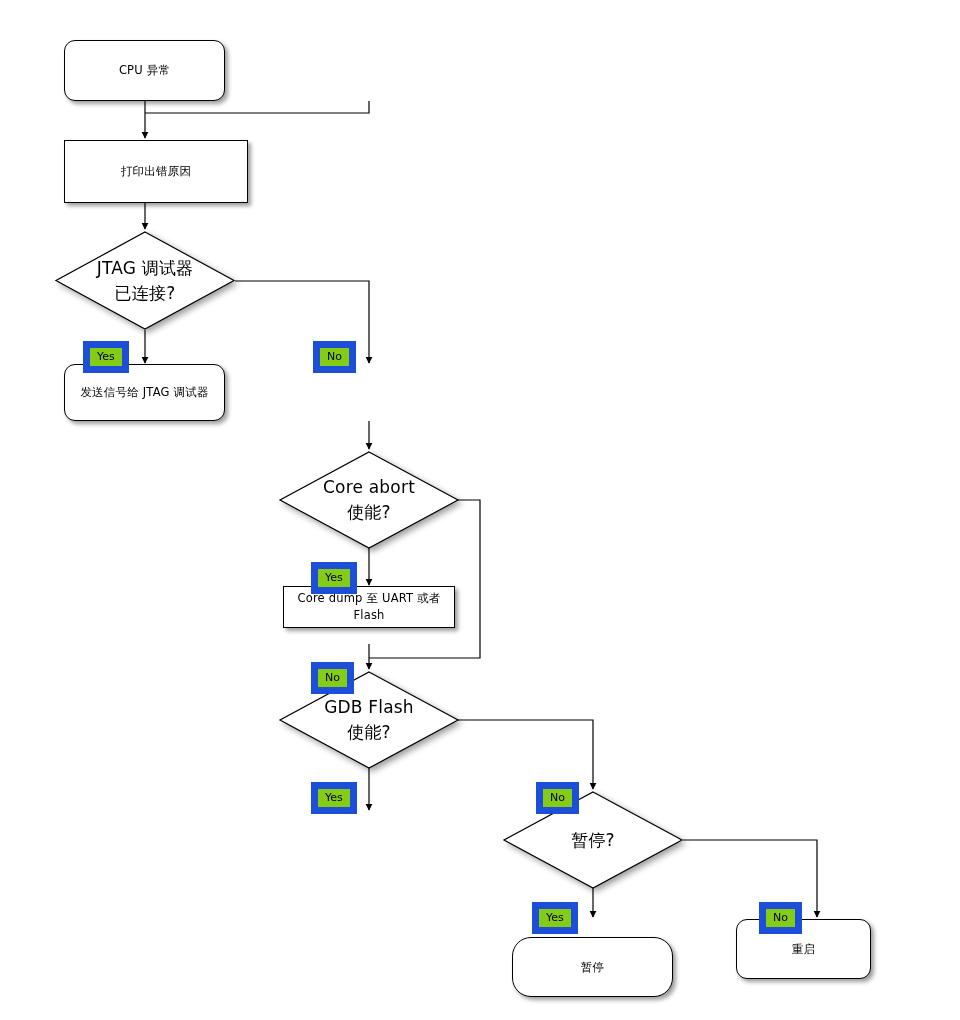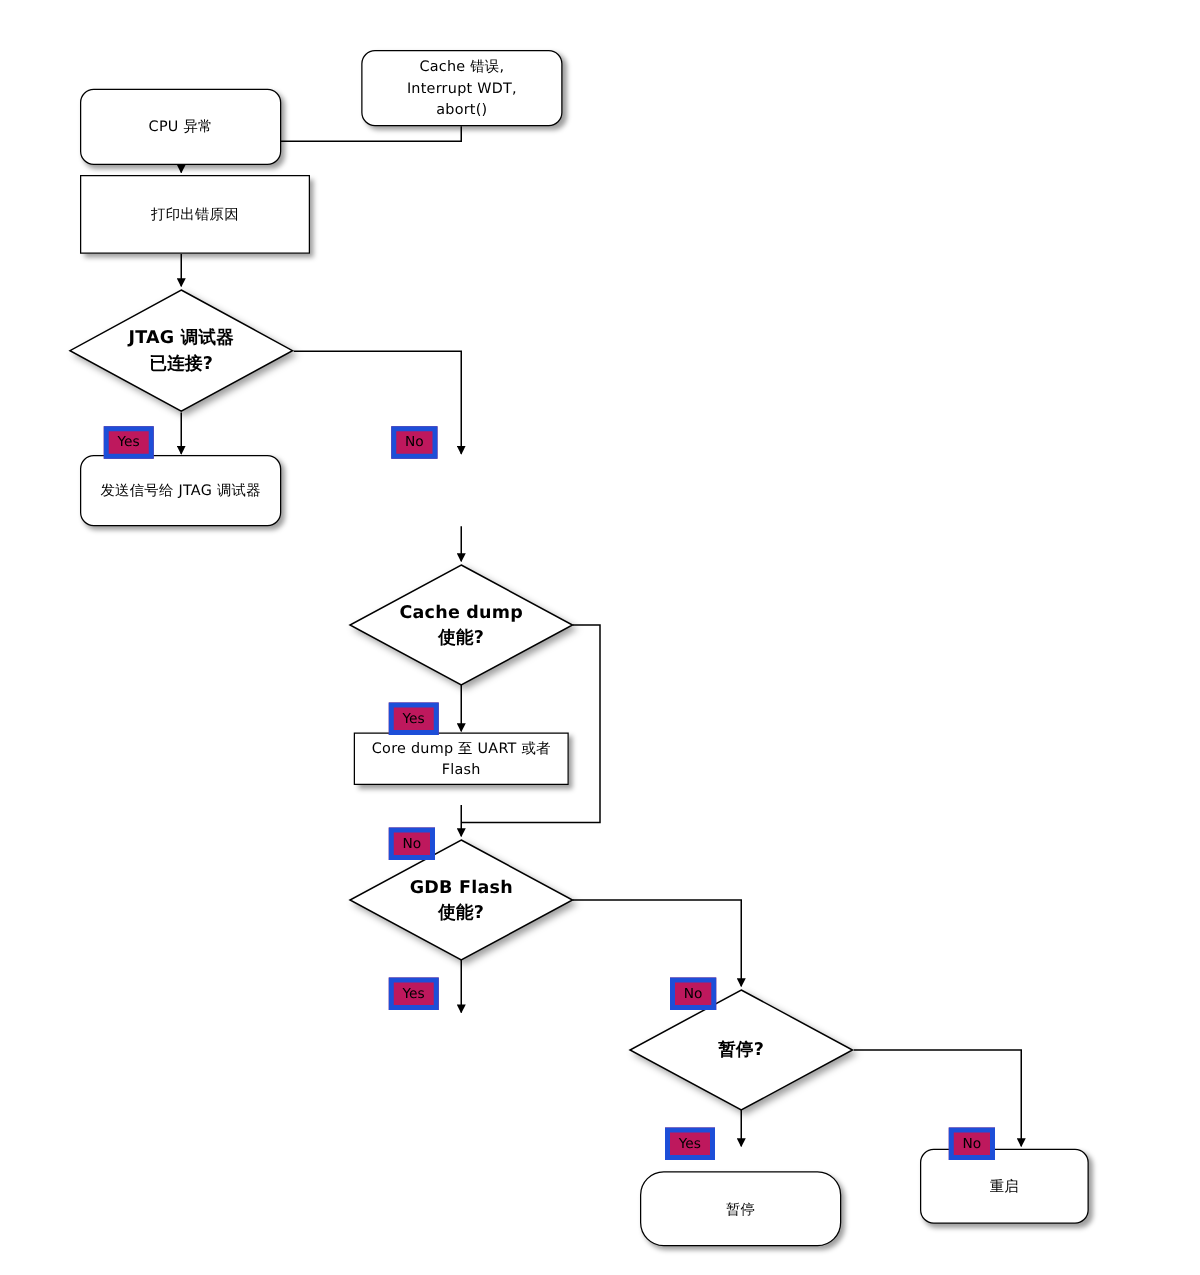--- a/index.html
+++ b/index.html
@@ -61,31 +61,30 @@
   .diamond-label {
     position: absolute;
     left: 0;
     top: 0;
     width: 100%;
     height: 100%;
     display: flex;
     align-items: center;
     justify-content: center;
     text-align: center;
-    font-size: 14px;
+    font-size: 17px;
     line-height: 1.45;
     color: #000000;
     white-space: pre-line;
     letter-spacing: 0.2px;
-    font-weight: bold;
   }
   .edge-label {
     position: absolute;
-    background: #be185d;
-    border: 4px solid #1d4ed8;
+    background: #84cc16;
+    border: 7px solid #1d4ed8;
     color: #000000;
     font-size: 11px;
     line-height: 1;
     padding: 3px 7px 4px 7px;
     z-index: 5;
     white-space: nowrap;
   }
 </style>
 </head>
 <body>
@@ -123,29 +122,24 @@
       <path d="M 369 768 L 369 810" marker-end="url(#arrow)"></path>
 
       <path d="M 458 720 L 593 720 L 593 789" marker-end="url(#arrow)"></path>
 
       <path d="M 593 888 L 593 917" marker-end="url(#arrow)"></path>
 
       <path d="M 683 840 L 817 840 L 817 917" marker-end="url(#arrow)"></path>
     </g>
   </svg>
 
-  <div class="node rounded" style="left:64px; top:40px; width:161px; height:61px;margin-top:31px;">
+  <div class="node rounded" style="left:64px; top:40px; width:161px; height:61px;">
     <span>CPU 异常</span>
   </div>
 
-  <div class="node rounded" style="left:289px; top:40px; width:161px; height:61px;">
-    <span>Cache 错误,
-Interrupt WDT,
-abort()</span>
-  </div>
 
   <div class="node rect" style="left:64px; top:140px; width:184px; height:63px;">
     <span>打印出错原因</span>
   </div>
 
   <div class="diamond-wrap" style="left:55px; top:231px; width:180px; height:99px;">
     <svg width="180" height="99" viewBox="0 0 180 99">
       <polygon points="90,1 179,49.5 90,98 1,49.5" fill="#ffffff" stroke="#000000" stroke-width="1.2" style="filter: drop-shadow(3px 3px 3px rgba(0,0,0,0.38));"></polygon>
     </svg>
     <div class="diamond-label">JTAG 调试器
@@ -154,21 +148,21 @@
 
   <div class="node rounded" style="left:64px; top:364px; width:161px; height:57px;justify-content:center;">
     <span>发送信号给 JTAG 调试器</span>
   </div>
 
 
   <div class="diamond-wrap" style="left:279px; top:451px; width:180px; height:98px;">
     <svg width="180" height="98" viewBox="0 0 180 98">
       <polygon points="90,1 179,49 90,97 1,49" fill="#ffffff" stroke="#000000" stroke-width="1.2" style="filter: drop-shadow(3px 3px 3px rgba(0,0,0,0.38));"></polygon>
     </svg>
-    <div class="diamond-label">Cache dump
+    <div class="diamond-label">Core abort
 使能?</div>
   </div>
 
   <div class="node rect" style="left:283px; top:586px; width:172px; height:42px;">
     <span>Core dump 至 UART 或者 Flash</span>
   </div>
 
   <div class="diamond-wrap" style="left:279px; top:671px; width:180px; height:98px;">
     <svg width="180" height="98" viewBox="0 0 180 98">
       <polygon points="90,1 179,49 90,97 1,49" fill="#ffffff" stroke="#000000" stroke-width="1.2" style="filter: drop-shadow(3px 3px 3px rgba(0,0,0,0.38));"></polygon>

